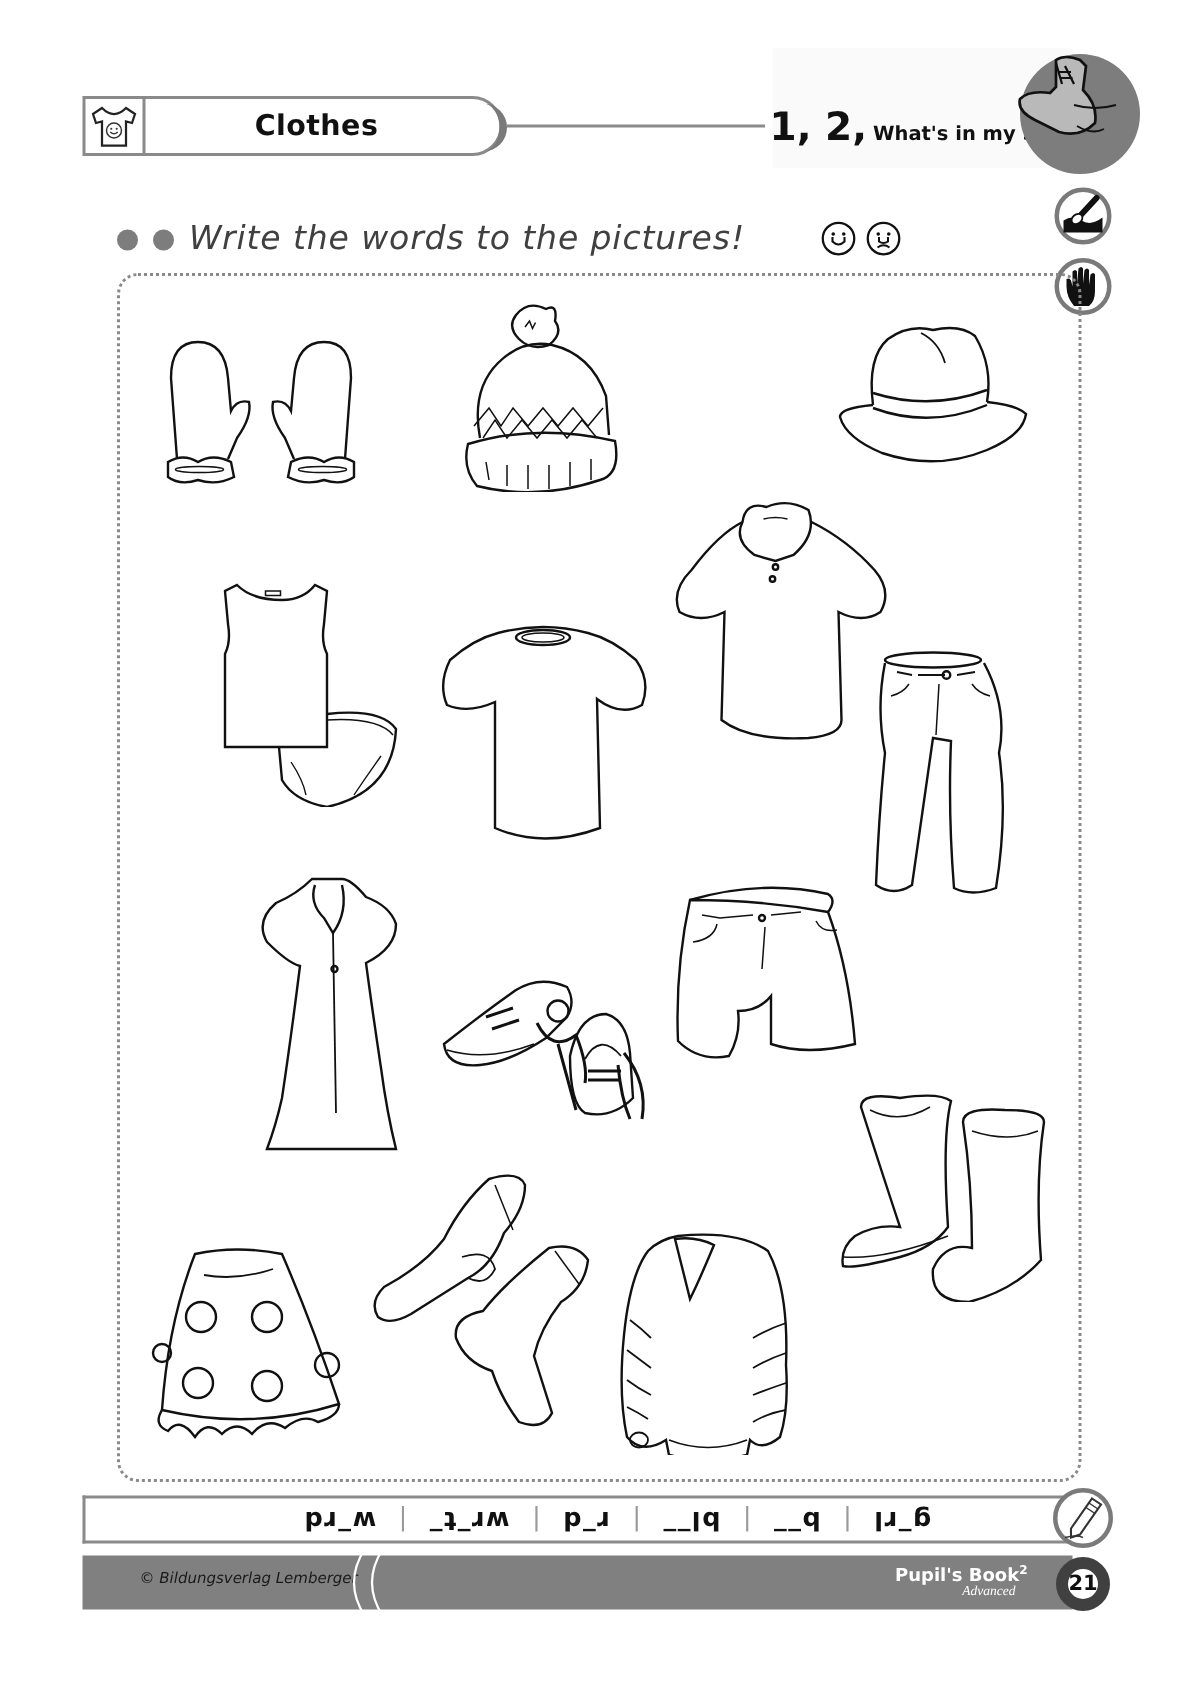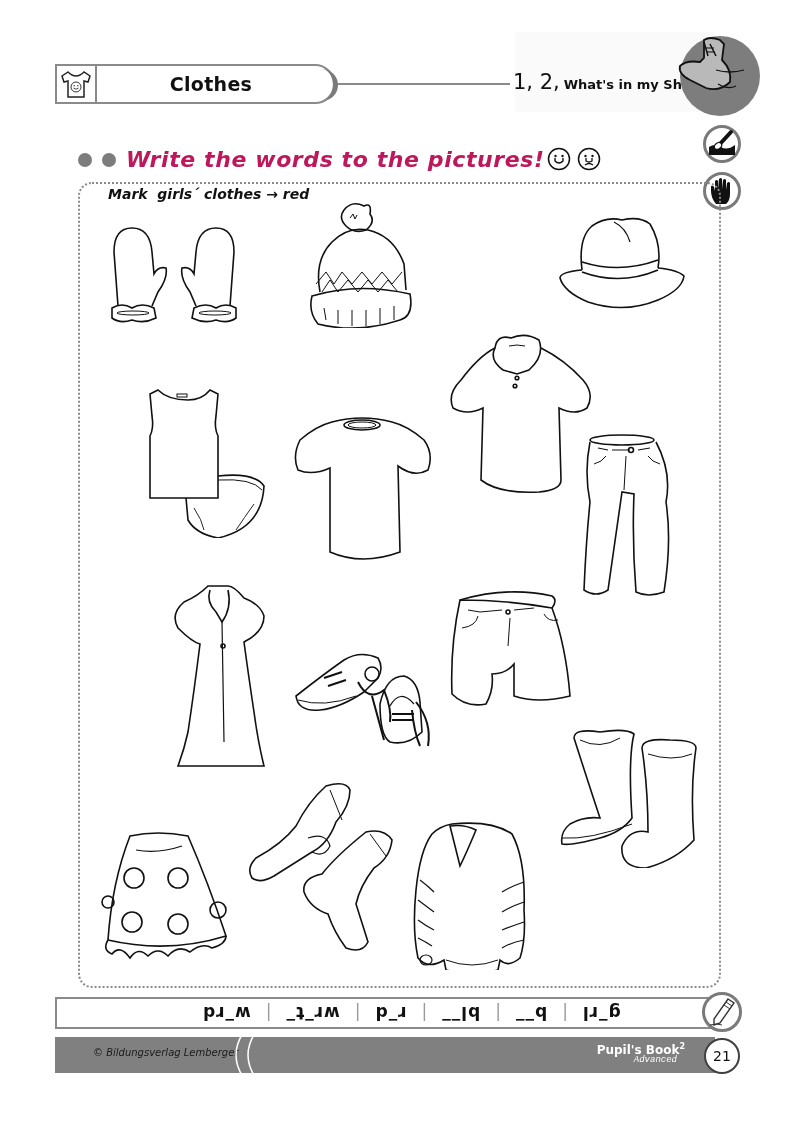--- a/index.html
+++ b/index.html
@@ -24,37 +24,37 @@
     flex: 1; text-align: center; font-weight: bold; font-size: 19px; letter-spacing: 0.3px;
     padding-right: 8px;
   }
   .header-line {
     position: absolute; left: 338px; top: 83px; width: 172px; height: 2px; background: #8a8a8a;
   }
   .unit-label {
     position: absolute; left: 513px; top: 70px; white-space: nowrap;
     display: flex; align-items: baseline; gap: 4px; z-index: 2;
   }
-  .unit-num { font-weight: normal; font-size: 21px; }
+  .unit-num { font-weight: bold; font-size: 26px; }
   .unit-title { font-size: 13px; font-weight: bold; }
   .header-bg {
     position: absolute; left: 515px; top: 32px; width: 200px; height: 80px; background: #fafafa;
   }
   .shoe-badge {
     position: absolute; left: 680px; top: 36px; width: 80px; height: 80px; border-radius: 50%;
     background: #7d7d7d; overflow: visible; z-index: 3;
   }
 
   
   .instruction {
     position: absolute; left: 78px; top: 147px; display: flex; align-items: center; gap: 10px;
   }
   .dot { width: 14px; height: 14px; border-radius: 50%; background: #7d7d7d; display: inline-block; }
   .instruction-text {
-    font-size: 22px; font-style: italic; font-weight: bold; color: #be185d; letter-spacing: 0.6px;
+    font-size: 22px; font-style: italic; font-weight: normal; color: #404040; letter-spacing: 0.6px;
     margin-left: 0;
   }
   .smileys { position: absolute; left: 547px; top: 147px; display: flex; gap: 6px; }
 
   .side-icon {
     position: absolute; left: 703px; width: 38px; height: 38px; border-radius: 50%;
     border: 3px solid #7a7a7a; background: #fff; display: flex; align-items: center; justify-content: center;
   }
 
   
@@ -93,25 +93,25 @@
   }
   .copyright {
     position: absolute; left: 38px; top: 10px; font-size: 10px; font-style: italic; color: #1a1a1a;
   }
   .footer-arcs { position: absolute; left: 170px; top: -4px; }
   .book-label {
     position: absolute; right: 30px; top: 5px; text-align: right; color: #fff;
   }
   .book-name { font-size: 12px; font-weight: bold; color: #ffffff; }
   .book-name sup { font-size: 8px; }
-  .book-sub { font-size: 9px; font-style: italic; font-family: Liberation Mono, monospace; margin-top: -2px; padding-right: 8px;}
+  .book-sub { font-size: 9px; font-style: italic; font-family: Liberation Serif, serif; margin-top: -2px; padding-right: 8px;}
   .page-num {
     position: absolute; left: 704px; top: 1038px; width: 36px; height: 36px; border-radius: 50%;
-    background: #fff; border: 2px solid #404040; display: flex; align-items: center; justify-content: center;
-    font-weight: normal; font-size: 14px;
+    background: #fff; border: 8px solid #404040; display: flex; align-items: center; justify-content: center;
+    font-weight: bold; font-size: 14px;
   }
 </style>
 </head>
 <body>
 
 <div class="header-bg"></div>
 
 <div class="title-box">
   <div class="title-icon">
     <svg width="34" height="30" viewBox="0 0 34 30">
@@ -167,21 +167,20 @@
   </svg>
 </div>
 <div class="side-icon" style="top:172px;">
   <svg width="28" height="30" viewBox="0 0 28 30">
     <path d="M8 28 Q3 22 3 15 L3 10 Q5 9 6 11 L7 15 L7 5 Q9 3 10 5 L10 13 L11 3 Q13 1 14 3 L14 13 L15 4 Q17 2 18 4 L18 14 L19 7 Q21 5 22 7 L22 18 Q22 25 18 28 Z" fill="#111"></path>
   </svg>
 </div>
 
 <div class="frame"></div>
 <div class="mark-note">
-  <div style="white-space:pre;">Mark  girls´ clothes → red</div>
 </div>
 
 <div class="pic" style="left:108px;top:222px;">
   <svg width="132" height="104" viewBox="0 0 132 104" fill="none" stroke="#111" stroke-width="1.6">
     <path d="M10 84 L6 30 Q6 6 24 6 Q42 6 44 30 L46 52 Q50 44 58 46 Q60 56 50 70 L44 84"></path>
     <path d="M4 86 Q14 80 24 86 Q34 80 46 86 L48 96 Q36 102 24 98 Q12 102 4 96 Z"></path>
     <ellipse cx="25" cy="91" rx="16" ry="2" stroke-width="1"></ellipse>
     <path d="M122 84 L126 30 Q126 6 108 6 Q90 6 88 30 L86 52 Q82 44 74 46 Q72 56 82 70 L88 84"></path>
     <path d="M128 86 Q118 80 108 86 Q98 80 86 86 L84 96 Q96 102 108 98 Q120 102 128 96 Z"></path>
     <ellipse cx="107" cy="91" rx="16" ry="2" stroke-width="1"></ellipse>

